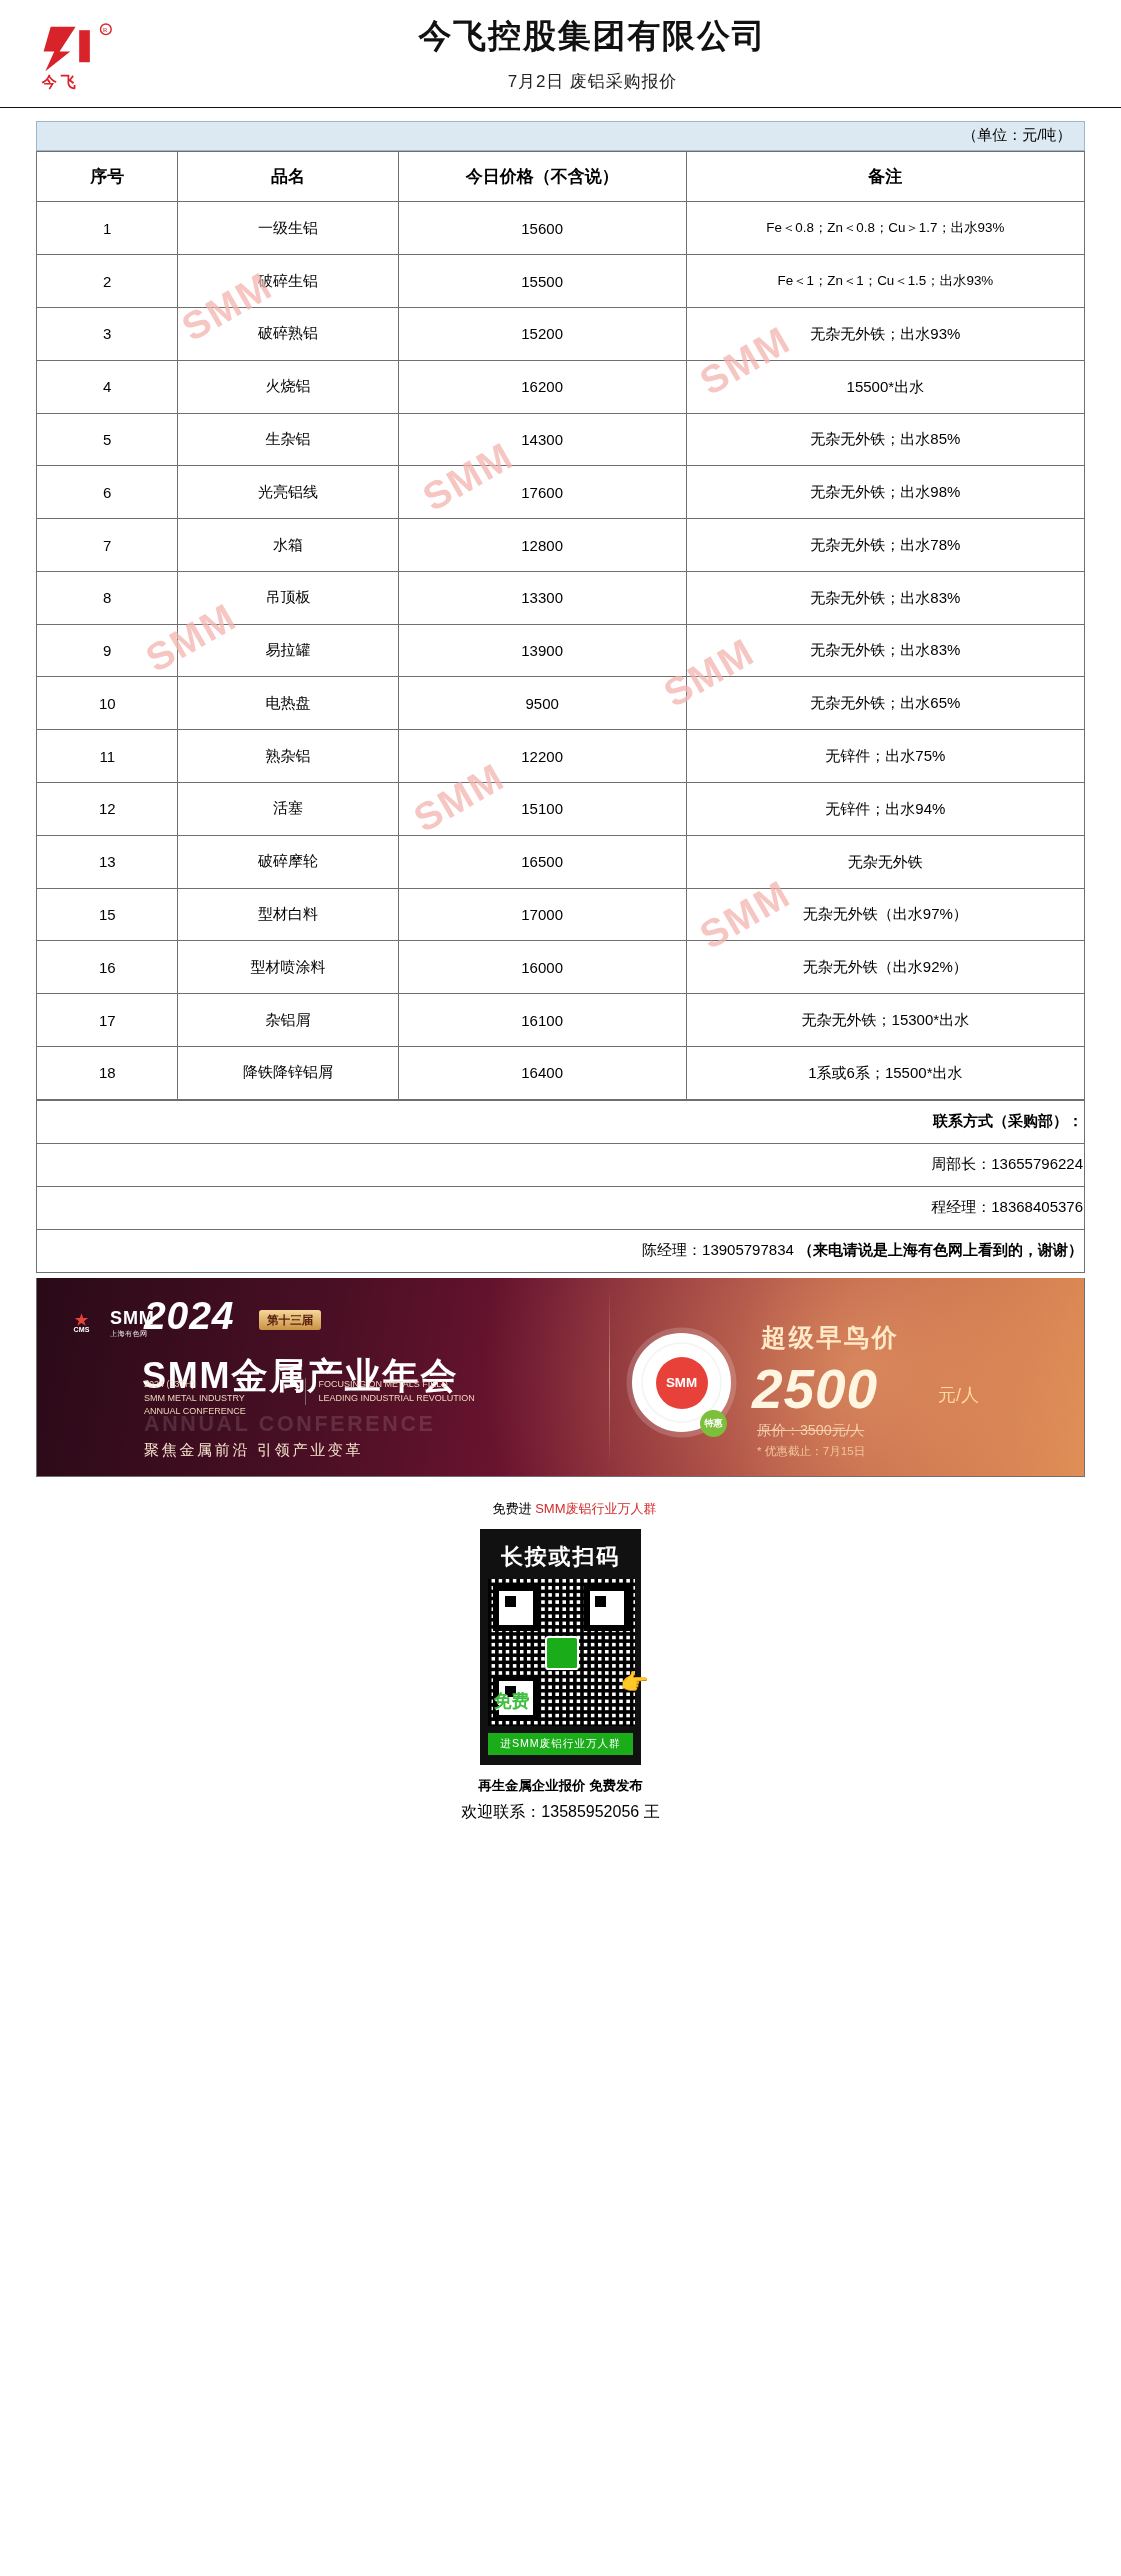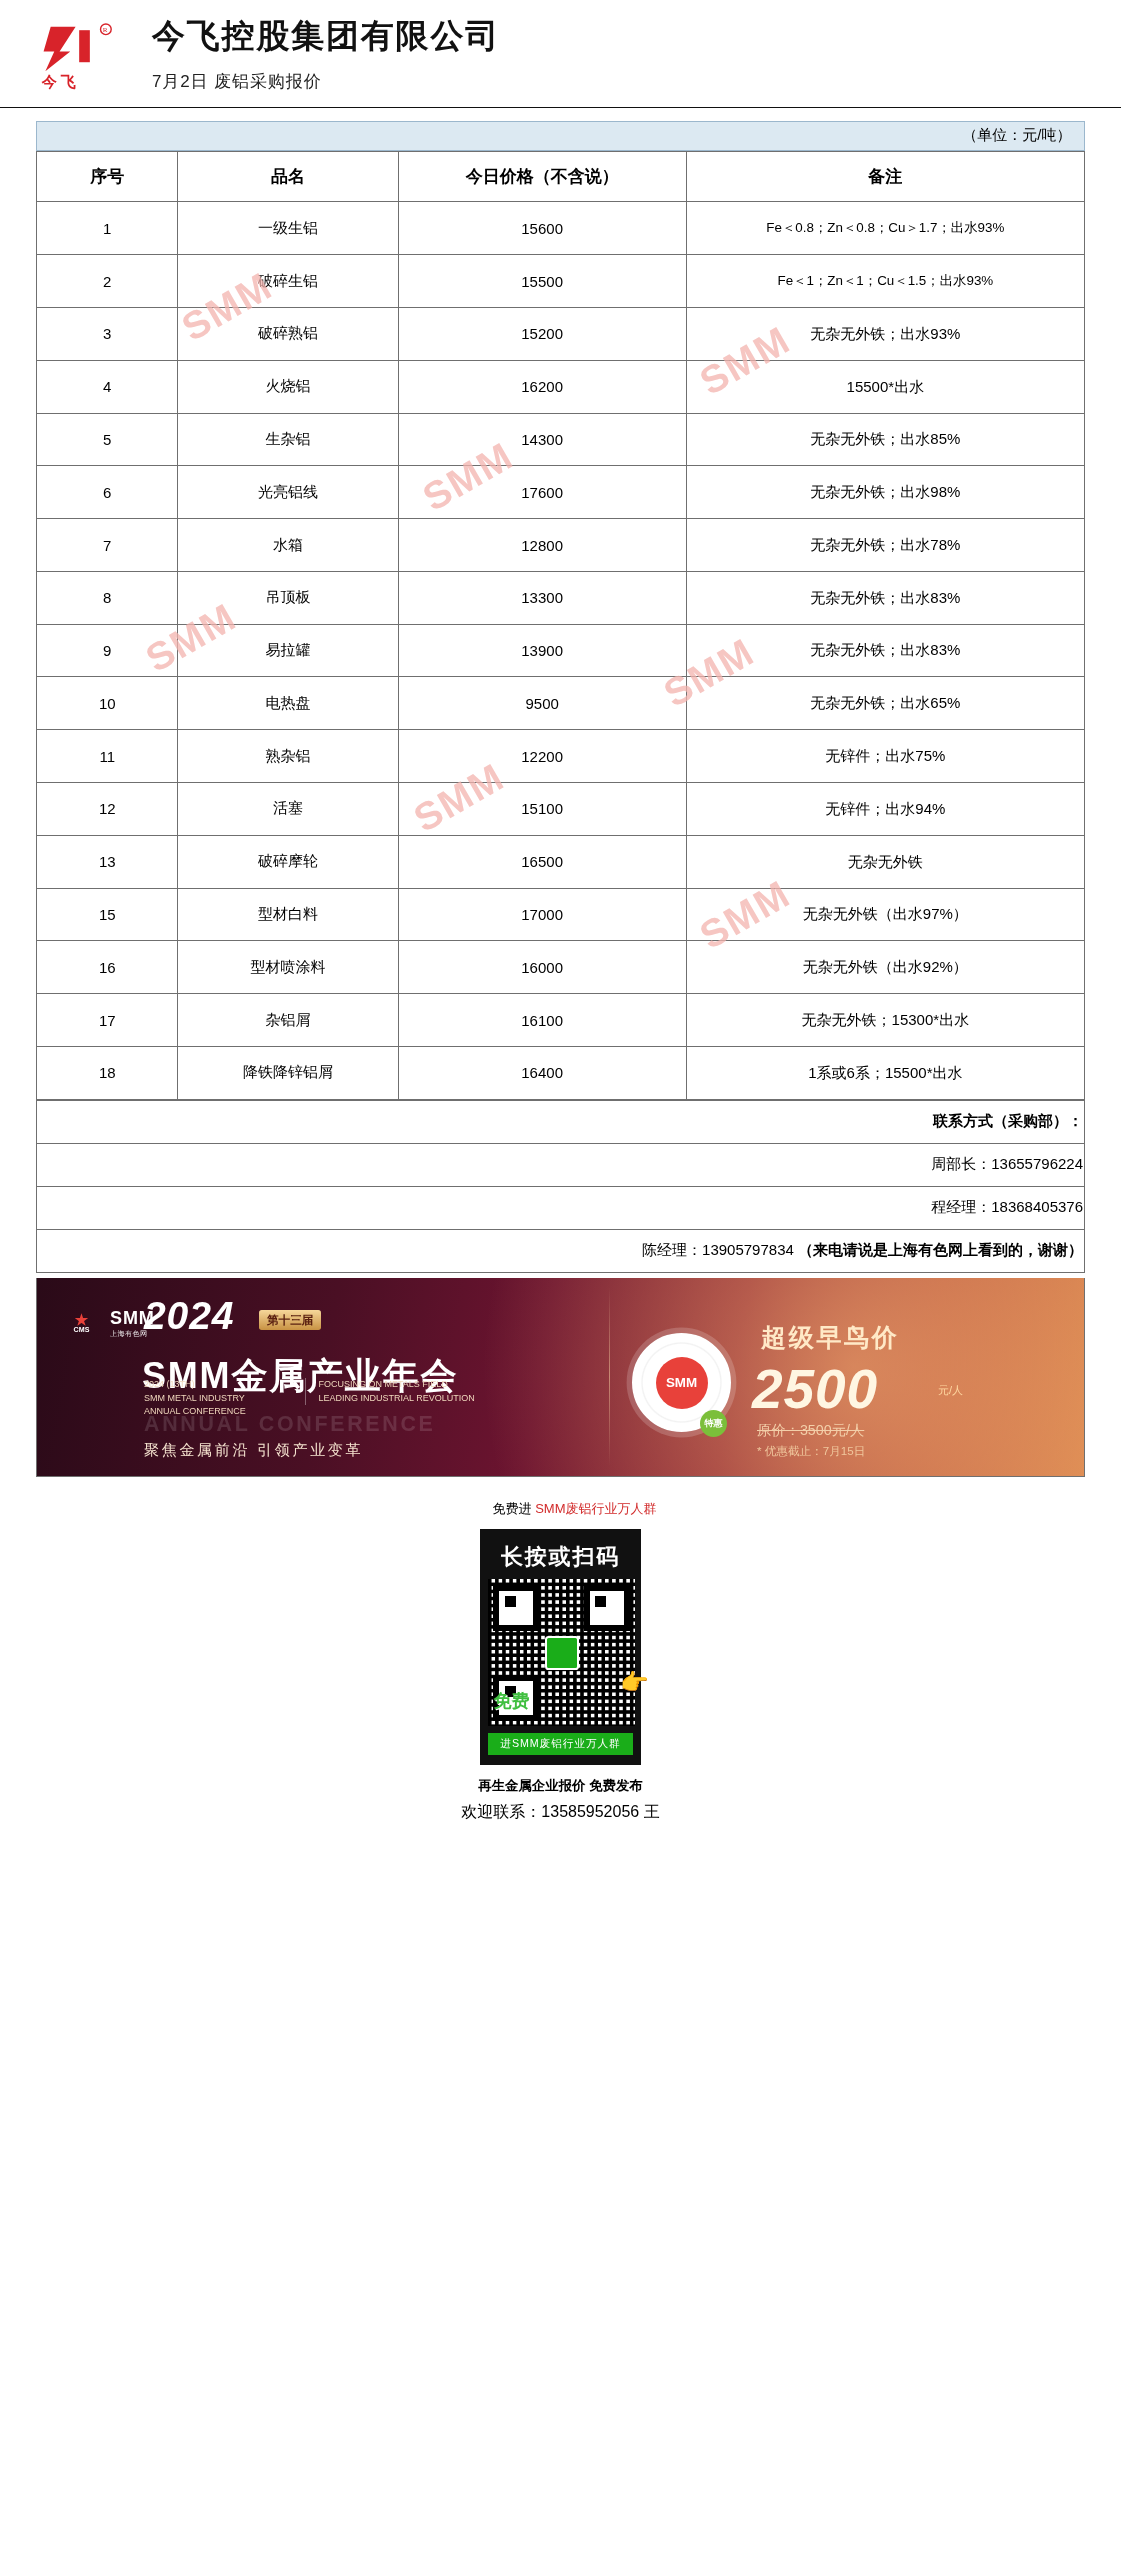--- a/index.html
+++ b/index.html
@@ -32,21 +32,21 @@
     padding-top: 5.4px;
   }
   .logo {
     position: relative;
     width: 105px;
     height: 70px;
   }
   .logo svg { display:block; }
   .title-box {
     flex: 1;
-    text-align: left;
+    text-align: center;
     padding-right: 88px;
   }
   .company-title {
     font-family: "Liberation Serif", serif;
     font-weight: bold;
     font-size: 33px;
     letter-spacing: 1.8px;
     line-height: 1.25;
     color: #111;
   }
@@ -272,21 +272,21 @@
     left: 715px; top: 79px;
     font-size: 55px;
     font-weight: bold;
     font-style: italic;
     color: #fff6e2;
     letter-spacing: 0.9px;
   }
   .banner .price-unit {
     position: absolute;
     left: 901px; top: 105px;
-    font-size: 11px;
+    font-size: 18px;
     color: #ffd7a0;
   }
   .banner .orig {
     position: absolute;
     left: 720px; top: 143px;
     font-size: 14.3px;
     color: #f3cfa9;
     text-decoration: line-through;
   }
   .banner .deadline {

